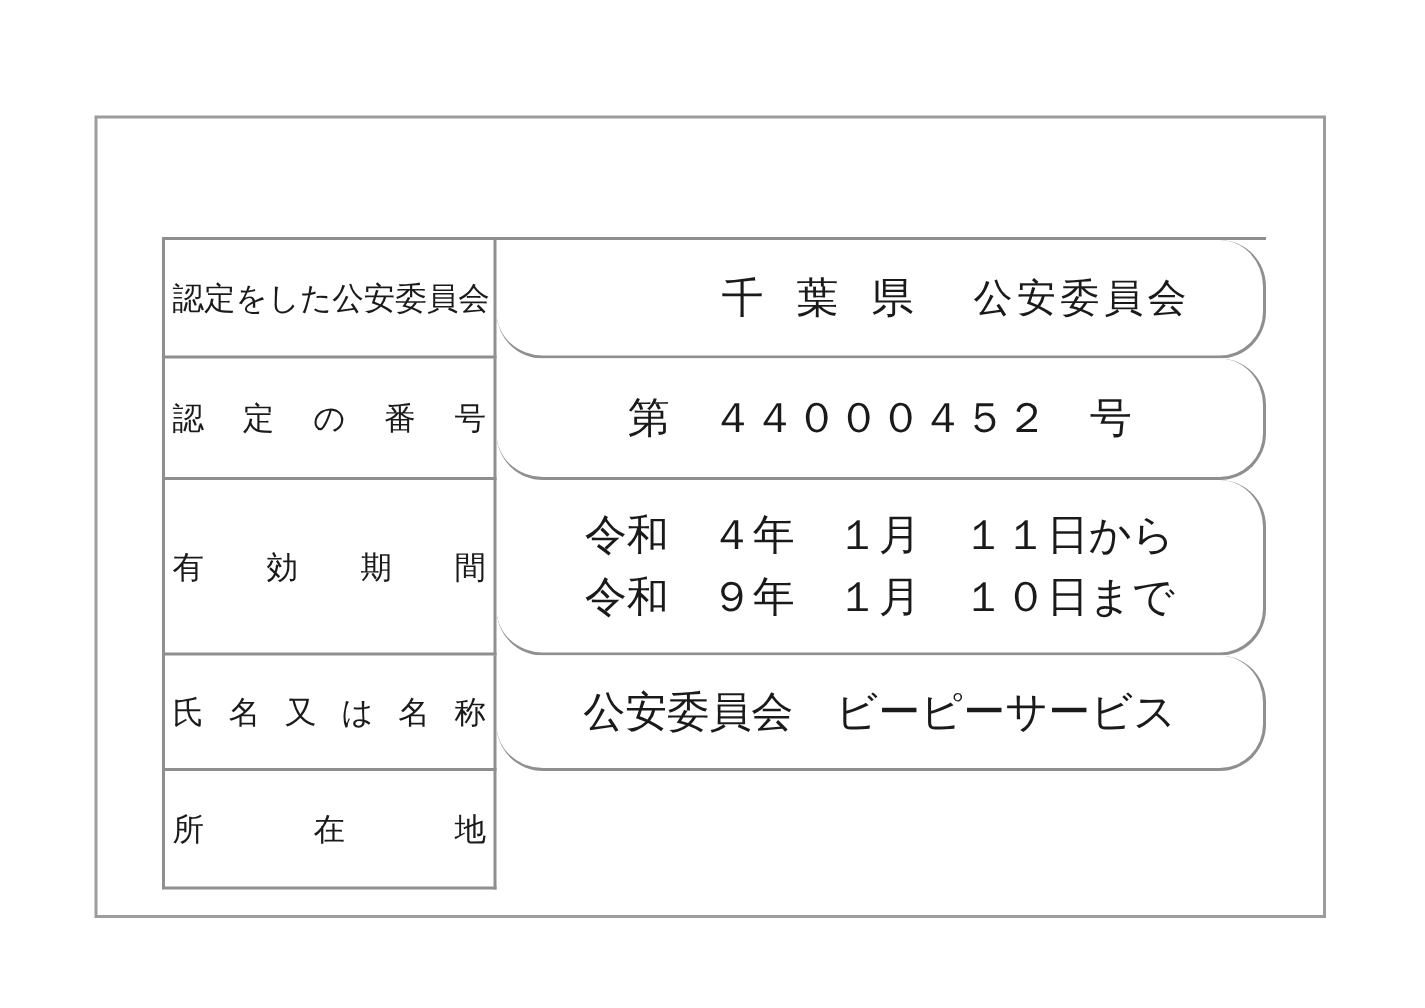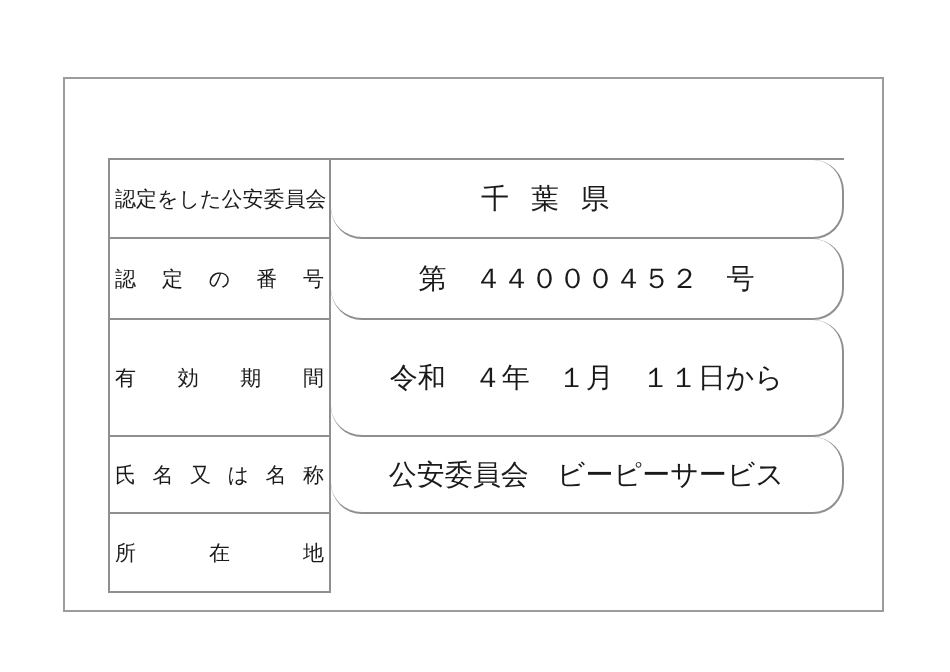--- a/index.html
+++ b/index.html
@@ -124,20 +124,21 @@
         <span>た</span>
         <span>公</span>
         <span>安</span>
         <span>委</span>
         <span>員</span>
         <span>会</span>
       </div>
   </div>
   <div class="cell value-cell value-commission">
     <span class="prefecture-name">千葉県</span>
+    <span class="committee-suffix">公安委員会</span>
   </div>
 
   <div class="cell label-cell">
     <div class="label-justify">
         <span>認</span>
         <span>定</span>
         <span>の</span>
         <span>番</span>
         <span>号</span>
       </div>
@@ -149,20 +150,21 @@
   <div class="cell label-cell">
     <div class="label-justify">
         <span>有</span>
         <span>効</span>
         <span>期</span>
         <span>間</span>
       </div>
   </div>
   <div class="cell value-cell value-period">
     <span class="period-line">令和　４年　１月　１１日から</span>
+    <span class="period-line">令和　９年　１月　１０日まで</span>
   </div>
 
   <div class="cell label-cell">
     <div class="label-justify">
         <span>氏</span>
         <span>名</span>
         <span>又</span>
         <span>は</span>
         <span>名</span>
         <span>称</span>

